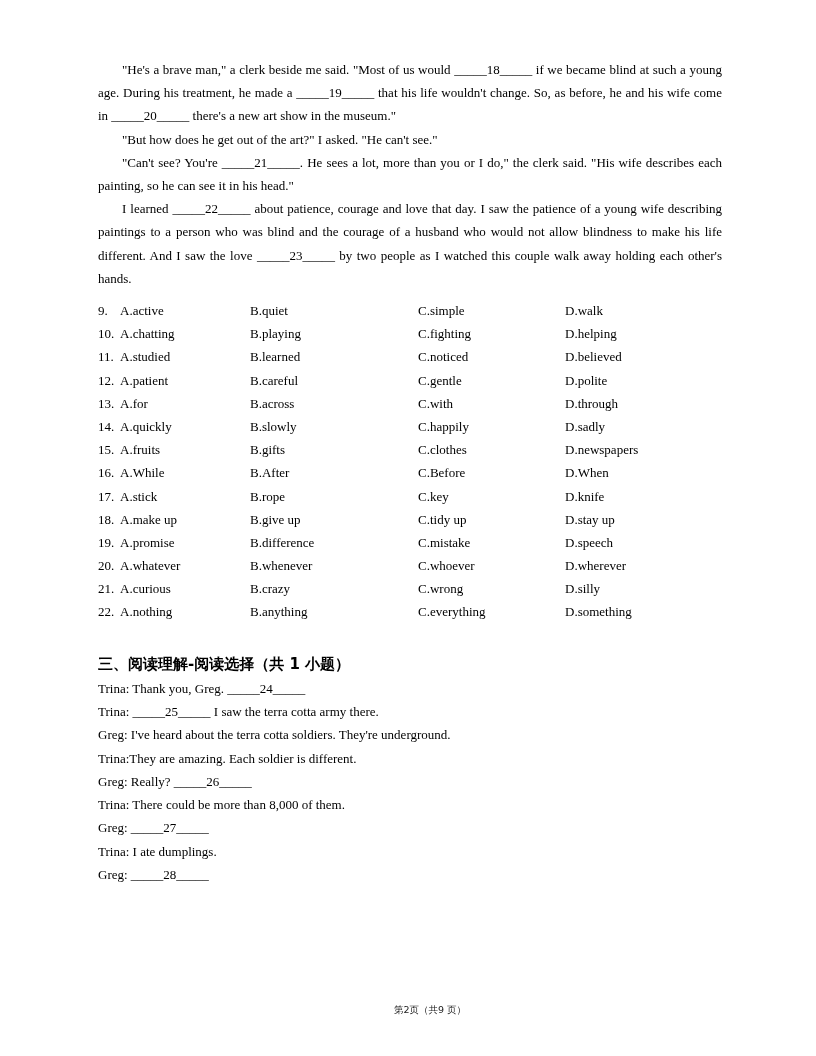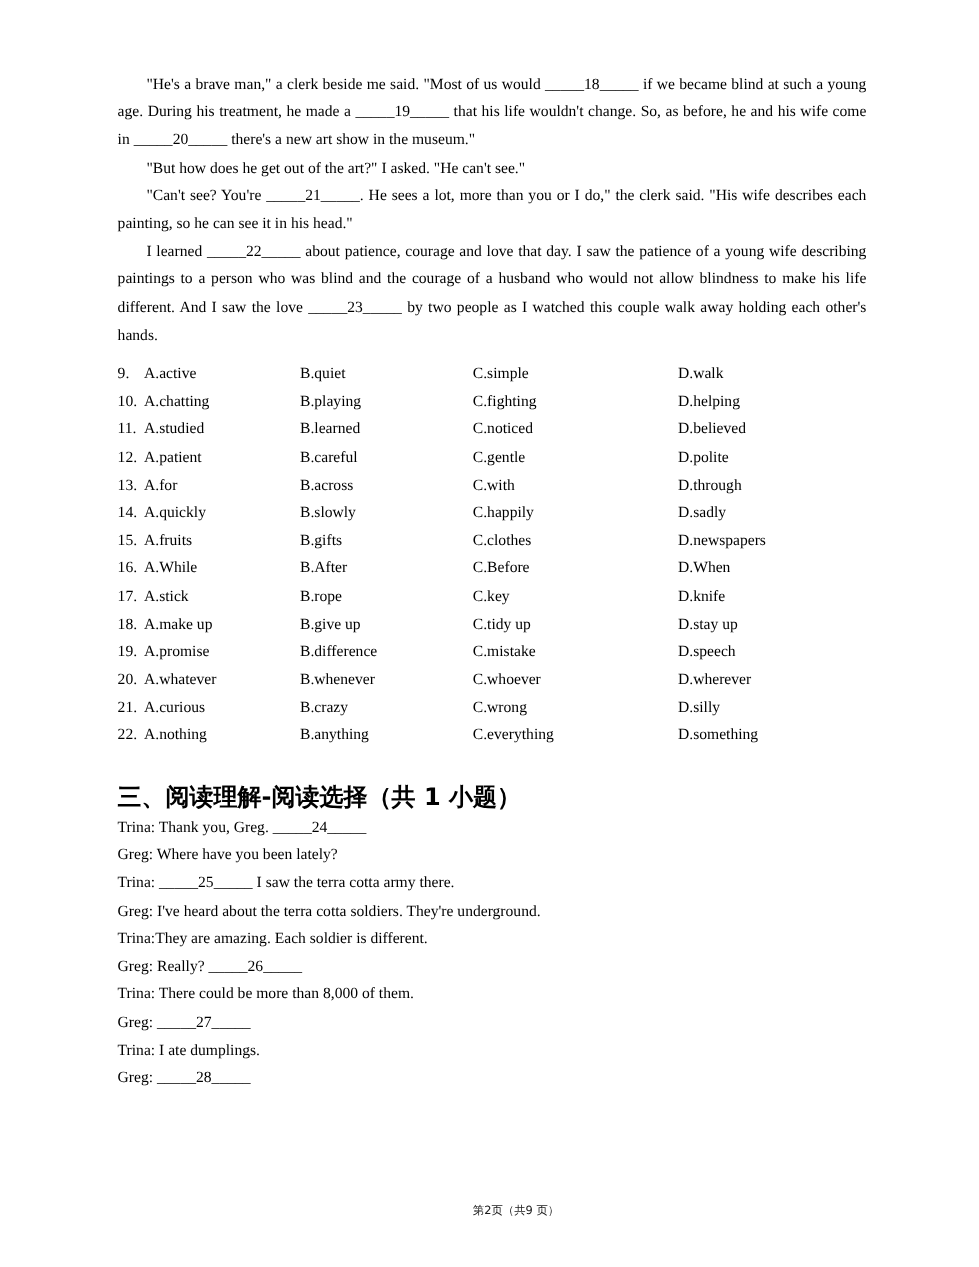--- a/index.html
+++ b/index.html
@@ -47,28 +47,28 @@
     line-height: 23.2px;
     white-space: nowrap;
   }
   .opt-row .col {
     position: absolute;
     top: 0;
   }
   .opt-row .c-num { left: 0px; }
   .opt-row .c-a   { left: 22px; text-align: center; }
   .opt-row .c-b   { left: 152px; }
-  .opt-row .c-c   { left: 296px; }
+  .opt-row .c-c   { left: 320px; }
   .opt-row .c-d   { left: 467px; }
 
   
   .section-heading {
     margin-top: 29px;
     margin-bottom: 2px;
-    font-size: 20px;
+    font-size: 15px;
     line-height: 22px;
     font-weight: bold;
     font-family: "DejaVu Sans", "Liberation Sans", sans-serif;
     letter-spacing: 0px;
   }
 
   
   .dialogue { margin-top: 2px; }
   .dialogue p {
     margin: 0;
@@ -218,21 +218,20 @@
       <span class="col c-d">D.something</span>
     </div>
 
 
   </div>
 
   <div class="section-heading">三、阅读理解-阅读选择（共 1 小题）</div>
 
   <div class="dialogue">
     <p>Trina: Thank you, Greg. _____24_____</p>
-    <p>Greg: Where have you been lately?</p>
     <p>Trina: _____25_____ I saw the terra cotta army there.</p>
     <p>Greg: I've heard about the terra cotta soldiers. They're underground.</p>
     <p>Trina:They are amazing. Each soldier is different.</p>
     <p>Greg: Really? _____26_____</p>
     <p>Trina: There could be more than 8,000 of them.</p>
     <p>Greg: _____27_____</p>
     <p>Trina: I ate dumplings.</p>
     <p>Greg: _____28_____</p>
   </div>
 

